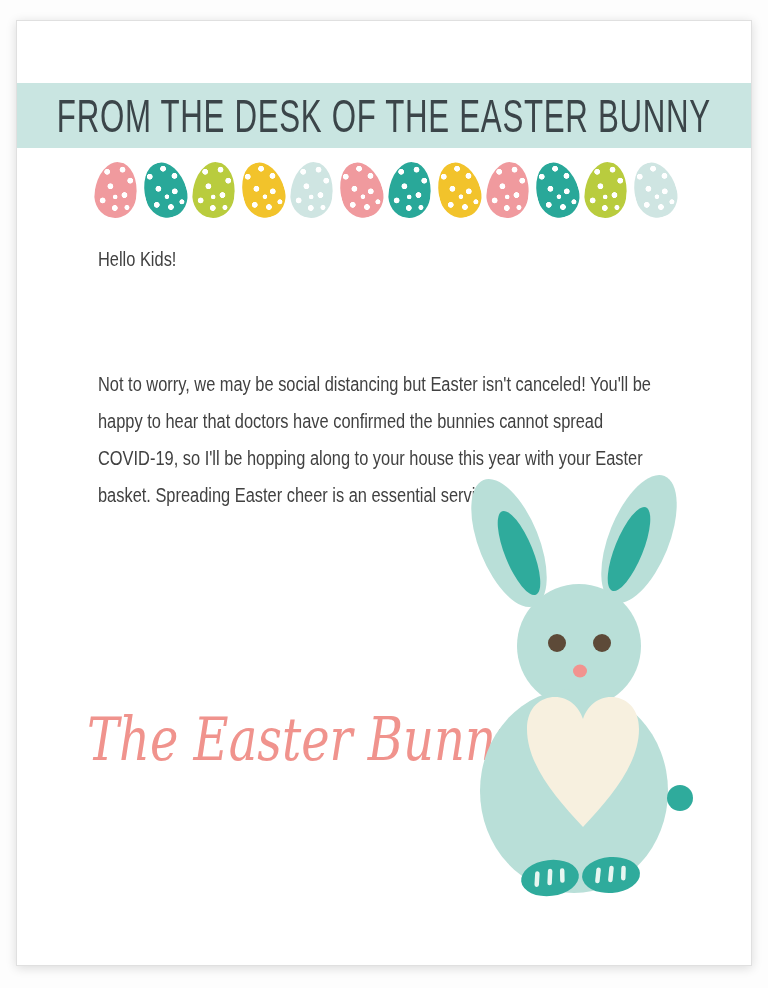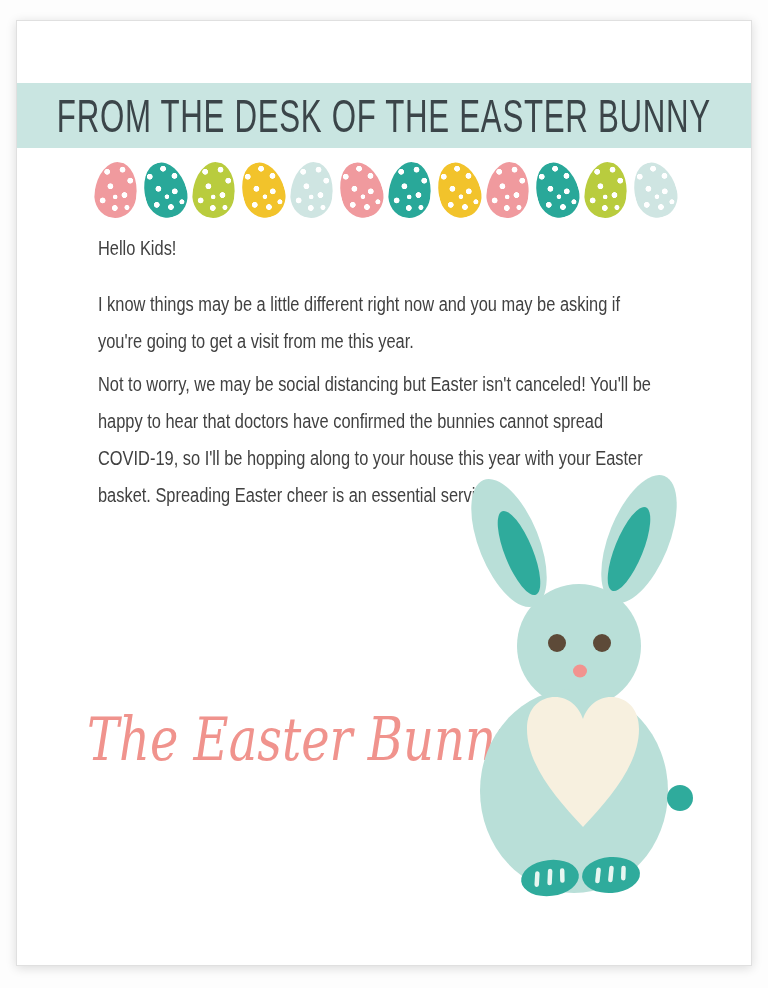--- a/index.html
+++ b/index.html
@@ -22,21 +22,21 @@
          radial-gradient(circle at 30px 32px, #fff 2.6px, transparent 3.2px),
          radial-gradient(circle at 9px 40px,  #fff 2.6px, transparent 3.2px),
          radial-gradient(circle at 22px 46px, #fff 2.6px, transparent 3.2px),
          radial-gradient(circle at 34px 44px, #fff 2.2px, transparent 2.8px),
          radial-gradient(circle at 21px 35px, #fff 2px,   transparent 2.6px);}
   .egg:nth-child(odd){transform:rotate(7deg);}
   .egg:nth-child(even){transform:rotate(-16deg);}
   
   .block{position:absolute;left:81px;color:var(--body-text);}
   .line{white-space:nowrap;font-size:20px;line-height:37px;transform:scaleX(0.82);transform-origin:0 50%;}
-  .greeting{top:209px;text-align:center;}
+  .greeting{top:220px;text-align:center;}
   .para1{top:265px;}
   .para2{top:345px;}
   .para3{top:492px;}
   .closing{top:638px;}
   .signature{position:absolute;left:70px;top:668px;color:var(--signature-pink);
              font-family:"DejaVu Serif",serif;font-style:italic;font-size:60px;line-height:100px;
              white-space:nowrap;transform:scaleX(0.8);transform-origin:0 50%;}
   .address{position:absolute;left:81px;top:782px;color:var(--body-text);}
   .address .line{font-size:19px;line-height:27px;}
   
@@ -70,24 +70,20 @@
         <div class="egg" style="background-color: rgb(240, 154, 158);"></div>
         <div class="egg" style="background-color: rgb(41, 168, 153);"></div>
         <div class="egg" style="background-color: rgb(185, 204, 62);"></div>
         <div class="egg" style="background-color: rgb(207, 229, 226);"></div>
       </div>
 
     <div class="block greeting">
       <div class="line">Hello Kids!</div>
     </div>
 
-    <div class="block para1">
-      <div class="line">I know things may be a little different right now and you may be asking if</div>
-      <div class="line">you're going to get a visit from me this year.</div>
-    </div>
 
     <div class="block para2">
       <div class="line">Not to worry, we may be social distancing but Easter isn't canceled! You'll be</div>
       <div class="line">happy to hear that doctors have confirmed the bunnies cannot spread</div>
       <div class="line">COVID-19, so I'll be hopping along to your house this year with your Easter</div>
       <div class="line">basket. Spreading Easter cheer is an essential service!</div>
     </div>
 
 
 

